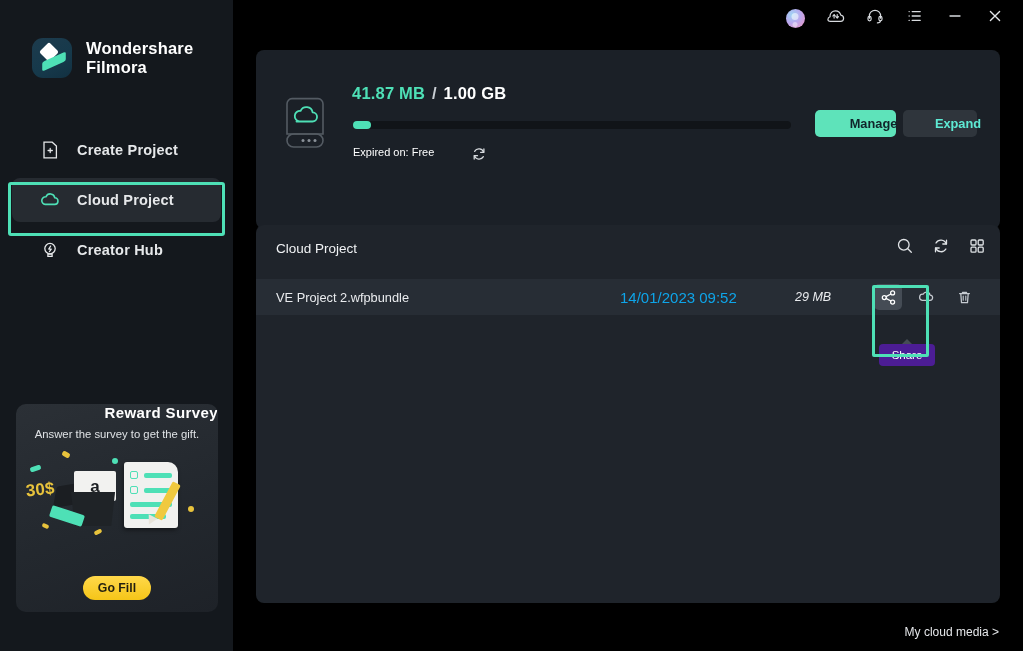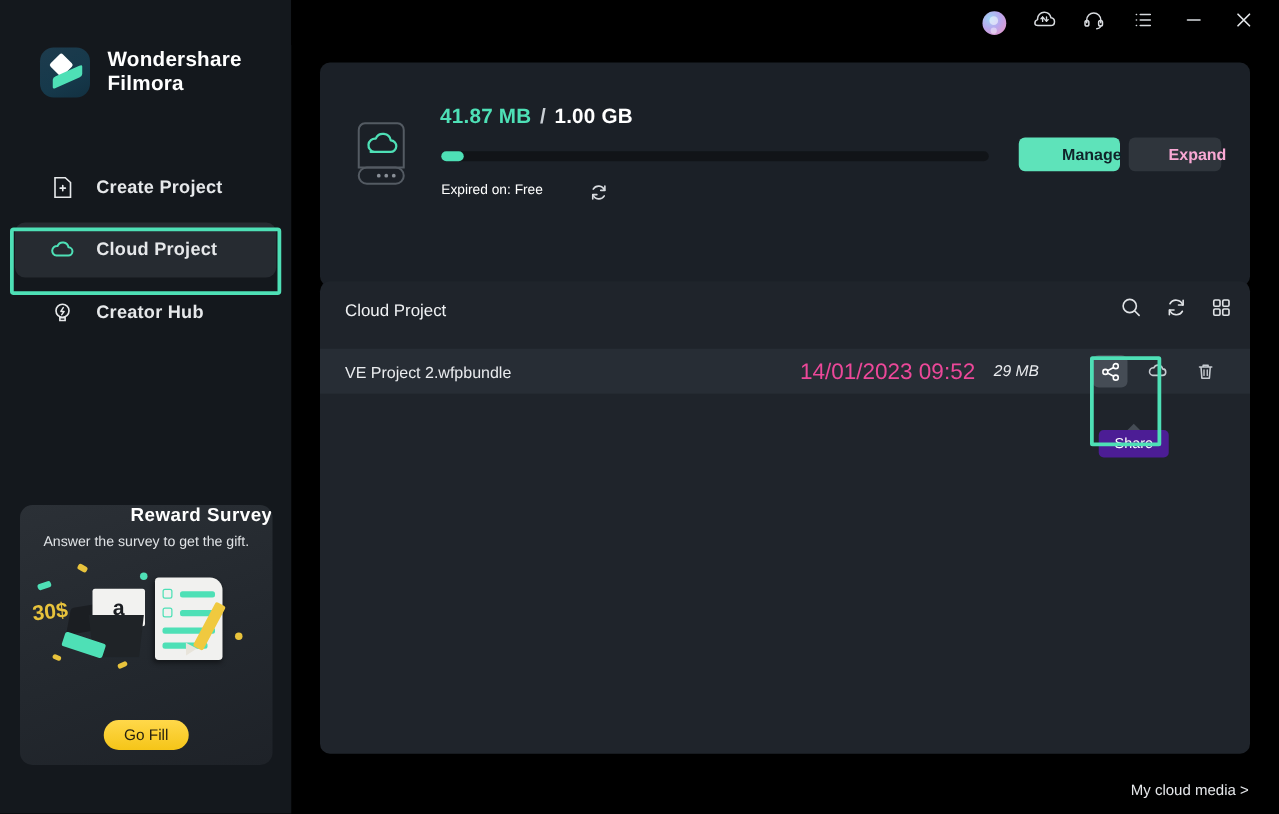--- a/index.html
+++ b/index.html
@@ -127,21 +127,21 @@
     border-right: 5px solid transparent; border-top: 9px solid #e8e4da;
     transform: rotate(28deg);
   }
   .promo-art .conf {
     position: absolute; border-radius: 2px;
   }
   .promo-btn {
     position: absolute; left: 50%; bottom: 12px; transform: translateX(-50%);
     width: 68px; height: 24px; border-radius: 12px;
     background: linear-gradient(180deg, #ffd84a 0%, #f5c518 100%);
-    color: #231f10; font-size: 12.3px; font-weight: normal;
+    color: #231f10; font-size: 12.3px; font-weight: bold;
     display: flex; align-items: center; justify-content: center;
     cursor: pointer;
   }
 
   
   .titlebar {
     position: absolute; left: 233px; top: 0;
     width: 790px; height: 36px;
     display: flex; align-items: center; justify-content: flex-end;
     gap: 0px; padding-right: 8px;
@@ -195,21 +195,21 @@
   .expiry-refresh {
     position: absolute; left: 215px; top: 96px; cursor: pointer;
   }
   .btn {
     position: absolute; top: 60px;
     height: 27px; border-radius: 5px;
     display: flex; align-items: center; justify-content: center;
     font-size: 12.8px; font-weight: bold; cursor: pointer; padding-left: 36px;
   }
   .btn-manage { left: 559px; width: 81px; background: #5ee3ba; color: #10242a; }
-  .btn-expand { left: 647px; width: 74px; background: #2f353c; color: #f9a8d4; }
+  .btn-expand { left: 647px; width: 74px; background: #2f353c; color: #5eead4; }
 
   .listpanel {
     position: absolute; left: 5px; top: 189px;
     width: 744px; height: 378px;
     background: #1f242b; border-radius: 8px;
   }
   .list-head {
     position: absolute; left: 0; top: 0; width: 744px; height: 52px;
   }
   .list-title {
@@ -226,21 +226,21 @@
     position: absolute; left: 0; top: 54px;
     width: 744px; height: 36px;
     background: #272d35;
     display: flex; align-items: center;
     cursor: pointer;
   }
   .cell-name {
     position: absolute; left: 20px; color: #e9ebee; font-size: 12.8px;
   }
   .cell-date {
-    position: absolute; left: 384px; color: #ec4899; font-size: 18px;
+    position: absolute; left: 364px; color: #0ea5e9; font-size: 15px;
   }
   .cell-size {
     position: absolute; left: 539px; color: #e9ebee; font-size: 12.5px; font-style: italic;
   }
   .row-actions {
     position: absolute; right: 22px;
     display: flex; align-items: center; gap: 10px;
   }
   .act {
     width: 28px; height: 26px; border-radius: 5px;

